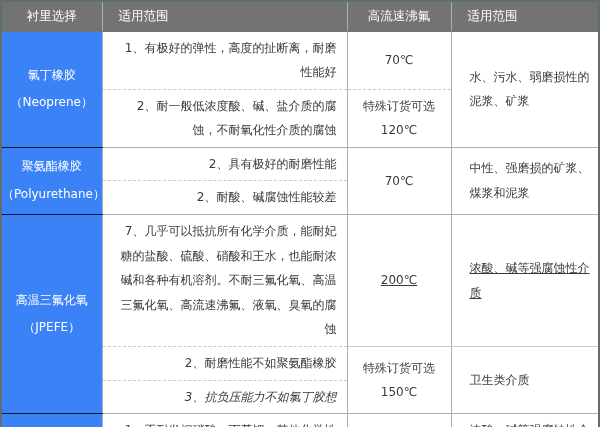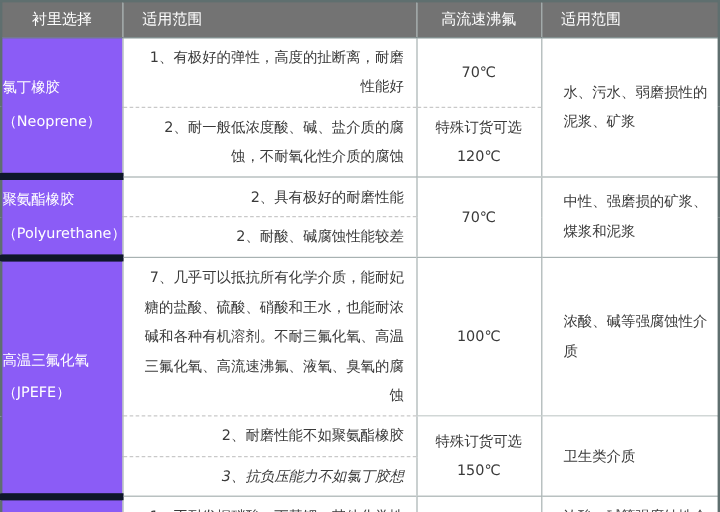--- a/index.html
+++ b/index.html
@@ -34,43 +34,44 @@
     background:#737373;
     color:#ffffff;
     height:30px;
     text-align:left;
     padding:0 0 0 16px;
     border-bottom:1px solid #6a7a7a;
     font-size:12.5px;
   }
   th.center{text-align:center;padding:0;}
   td.mat{
-    background:#8b5cf6;
+    background:#3b82f6;
     color:#ffffff;
+    text-align:center;
     line-height:2.3;
-    border-bottom:6px solid #0f172a;
+    border-bottom:1px solid #0f172a;
   }
   td.perf{
     padding:4px 10px 4px 16px;
     line-height:2.05;
     text-align:right;
   }
   td.temp{
     text-align:center;
     line-height:2.05;
   }
   td.scope{
     padding:4px 8px 4px 18px;
     line-height:2.05;
     text-align:left;
   }
   
   td.b-dash{border-bottom:1px dashed #c9c9c9;}
   
-  td.b-light{border-bottom:1px solid #c6cecd;}
+  td.b-light{border-bottom:1px solid #c6cecd;text-decoration:underline;}
   tr.h47 td{height:47px;}
   tr.h49 td{height:49px;}
   tr.h30 td{height:30px;margin-left:12px;}
   tr.h94 td{height:94px;}
   tr.h27 td{height:27px;}
   tr.h26 td{height:26px;font-style:italic;}
   tr.h52 td{height:52px;}
 </style>
 </head>
 <body>
@@ -125,21 +126,21 @@
     <td class="perf">2、耐酸、碱腐蚀性能较差</td>
   </tr>
 
   <tr class="h94">
     <td class="mat" rowspan="3">
       <div>高温三氟化氧</div>
       <div>（JPEFE）</div>
     </td>
     <td class="perf b-dash">7、几乎可以抵抗所有化学介质，能耐妃糖的盐酸、硫酸、硝酸和王水，也能耐浓碱和各种有机溶剂。不耐三氟化氧、高温三氟化氧、高流速沸氟、液氧、臭氧的腐蚀</td>
     <td class="temp b-light">
-      <div>100℃</div>
+      <div>200℃</div>
     </td>
     <td class="scope b-light">浓酸、碱等强腐蚀性介质</td>
   </tr>
   <tr class="h27">
     <td class="perf b-dash">2、耐磨性能不如聚氨酯橡胶</td>
     <td class="temp" rowspan="2">
       <div>特殊订货可选</div>
       <div>150℃</div>
     </td>
     <td class="scope" rowspan="2">卫生类介质</td>

